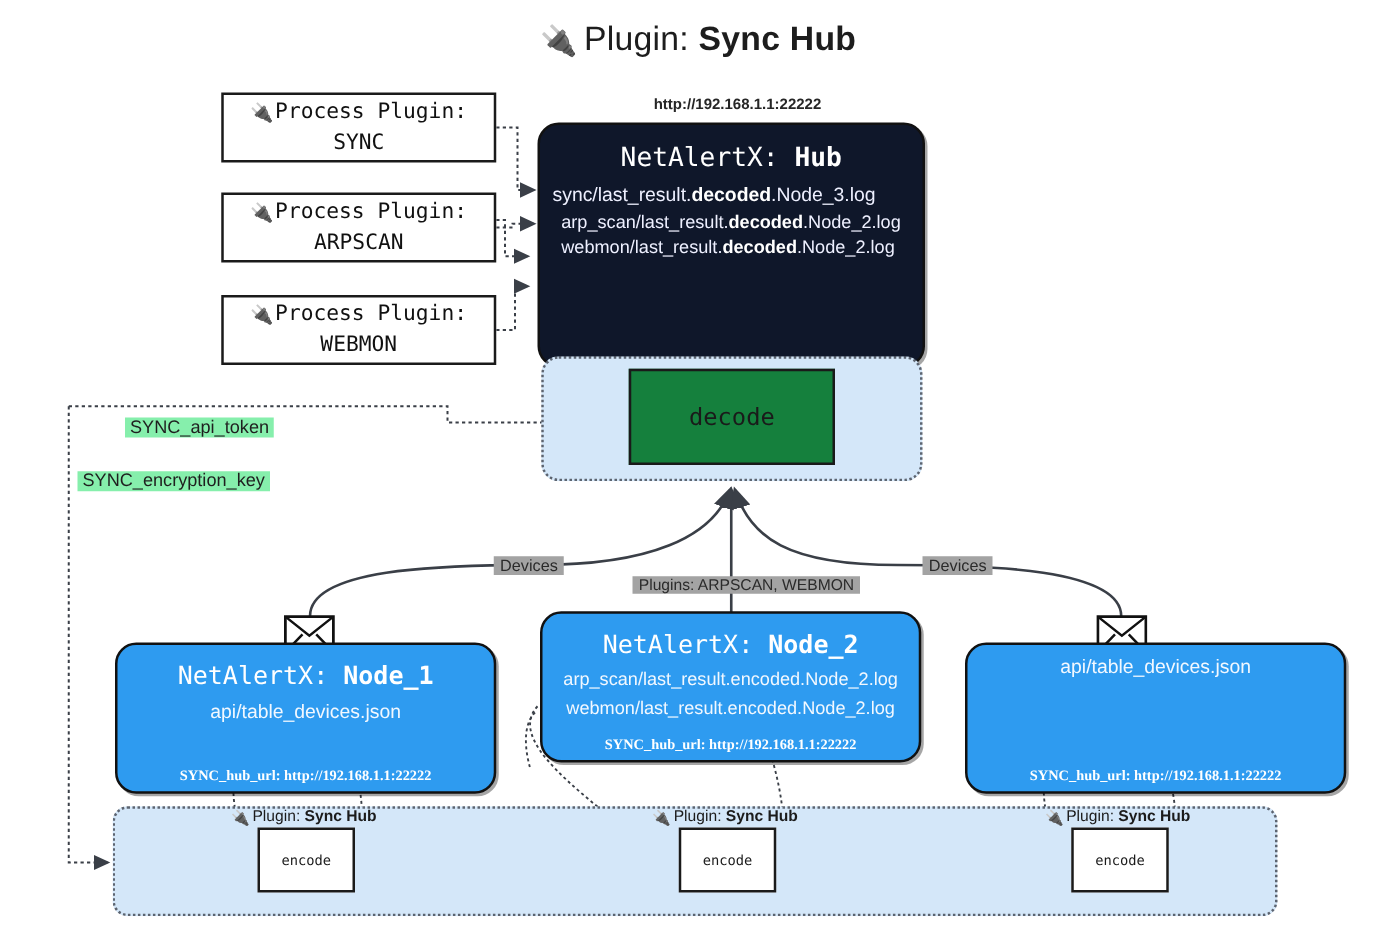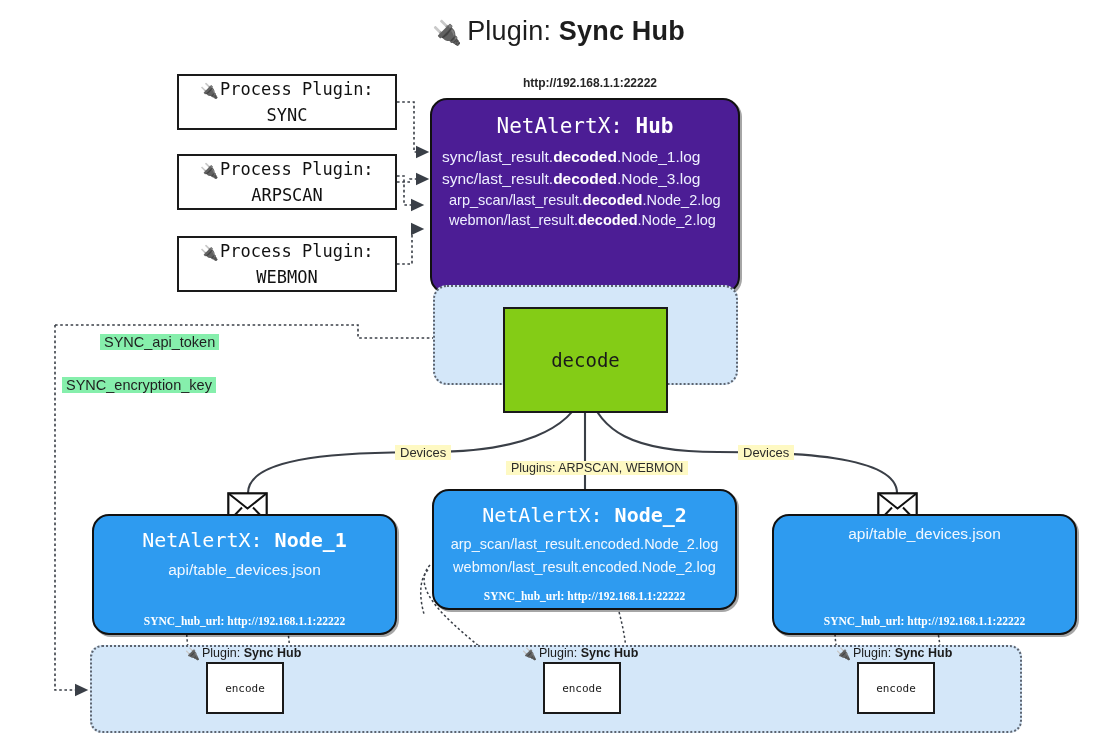--- a/index.html
+++ b/index.html
@@ -34,45 +34,45 @@
   }
   .pbox .l1 .plug { font-size:15px; margin-right:1px; vertical-align:-1px; }
 
   
   #hub-url {
     position:absolute; left:430px; top:76px; width:320px; text-align:center;
     font-size:12px; font-weight:bold; color:#262626;
   }
   #hub {
     position:absolute; left:430px; top:98px; width:310px; height:196px;
-    background:#4c1d95; border:2.5px solid #111; border-radius:17px;
+    background:#0f172a; border:2.5px solid #111; border-radius:17px;
     box-shadow:2px 2px 0 rgba(0,0,0,.35);
   }
   #hub .hub-title {
     font-family:"DejaVu Sans Mono","Liberation Mono",monospace;
     color:#ffffff; font-size:21px; text-align:center; margin-top:14px;
   }
   #hub .hub-title b { font-weight:bold; }
   #hub .loglist { margin-top:8px; }
   #hub .logline {
     color:#eef0ff; font-size:15.5px; padding:2px 0 2px 10px; white-space:nowrap;
   }
   #hub .logline b { color:#ffffff; font-weight:bold; }
   #hub .logline.wide { font-size:14.5px; padding-left:17px; }
 
   
   #decode-group {
     position:absolute; left:433px; top:285px; width:305px; height:100px;
     background:#d4e7f9; border:2px dotted #5c6470; border-radius:14px;
   }
   #decode-box {
-    position:absolute; left:503px; top:295px; width:165px; height:106px;
-    background:#84cc16; border:2.5px solid #1a1a1a;
+    position:absolute; left:503px; top:295px; width:165px; height:77px;
+    background:#15803d; border:2.5px solid #1a1a1a;
     display:flex; align-items:center; justify-content:center;
-    font-family:"DejaVu Sans Mono","Liberation Mono",monospace; font-size:19px; color:#1a1a1a;margin-top:12px;
+    font-family:"DejaVu Sans Mono","Liberation Mono",monospace; font-size:19px; color:#1a1a1a;
   }
 
   
   .node {
     position:absolute; width:305px; height:121px;
     background:#2e9bf0; border:2.5px solid #111; border-radius:17px;
     box-shadow:2px 2px 0 rgba(0,0,0,.35);
   }
   .node .ntitle {
     font-family:"DejaVu Sans Mono","Liberation Mono",monospace;
@@ -103,21 +103,21 @@
   .enc-box {
     position:absolute; width:78px; height:52px; background:#fff;
     border:2.5px solid #1a1a1a;
     display:flex; align-items:center; justify-content:center;
     font-family:"DejaVu Sans Mono","Liberation Mono",monospace; font-size:11px; color:#1a1a1a;
   }
 
   
   .edge-label {
     position:absolute; font-size:13px; color:#2b2b2b;
-    background:#fef9c3; padding:0 5px; white-space:nowrap;
+    background:#a3a3a3; padding:0 5px; white-space:nowrap;
   }
   .edge-label.small { font-size:12.5px; }
   .tok-label {
     position:absolute; font-size:14.5px; color:#1f1f1f;
     background:#86efac; padding:0 4px; white-space:nowrap;margin-top:18px;
   }
 </style>
 </head>
 <body>
 
@@ -183,21 +183,20 @@
   </div>
 
   <div id="hub-url">http://192.168.1.1:22222</div>
 
   <div id="hub">
     <div class="hub-title">
       <span>NetAlertX:</span>
       <b>Hub</b>
     </div>
     <div class="loglist">
-      <div class="logline"><span>sync/last_result.</span><b>decoded</b><span>.Node_1.log</span></div>
       <div class="logline"><span>sync/last_result.</span><b>decoded</b><span>.Node_3.log</span></div>
       <div class="logline wide"><span>arp_scan/last_result.</span><b>decoded</b><span>.Node_2.log</span></div>
       <div class="logline wide"><span>webmon/last_result.</span><b>decoded</b><span>.Node_2.log</span></div>
     </div>
   </div>
 
   <div id="decode-group"></div>
   <div id="decode-box">decode</div>
 
   <div class="tok-label" style="left:100px; top:316px;">SYNC_api_token</div>

